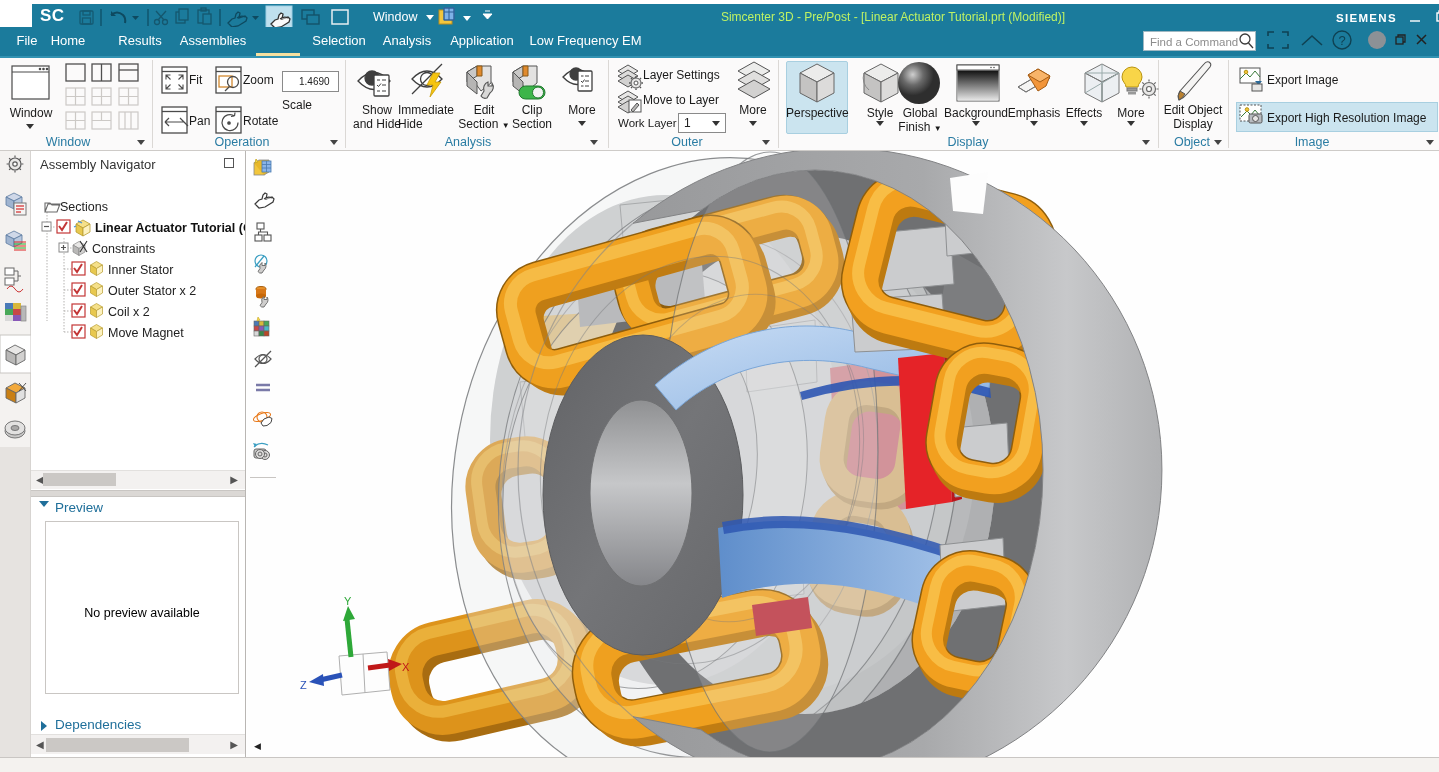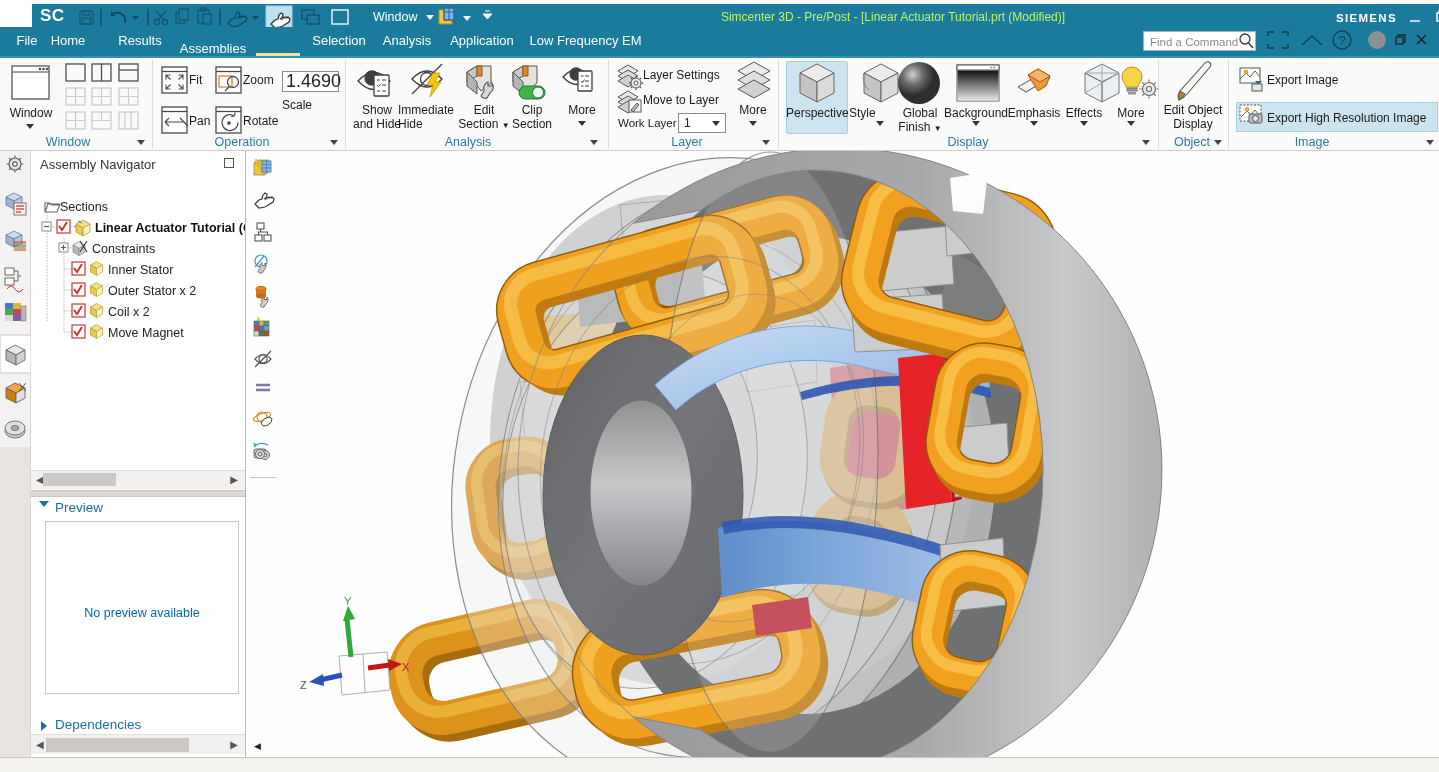--- a/index.html
+++ b/index.html
@@ -97,21 +97,21 @@
         <rect x="33" y="9" width="8" height="8"></rect>
         <path d="M35 9 v-2 h8 v8 h-2"></path>
       </g>
     <path d="M56 9 l9 9 M65 9 l-9 9"></path>
   </svg>
 </div>
 <div class="tabrow">
   <div class="tab" style="left:6px;width:42px;">File</div>
   <div class="tab" style="left:44px;width:48px;">Home</div>
   <div class="tab" style="left:112px;width:56px;">Results</div>
-  <div class="tab" style="left:174px;width:78px;margin-top:8px;">Assemblies</div>
+  <div class="tab" style="left:174px;width:78px;">Assemblies</div>
   <div class="tab active" style="left:256px;width:44px;margin-top:21px;">View</div>
   <div class="tabind" style="left:256px;width:44px;"></div>
   <div class="tab" style="left:306px;width:66px;">Selection</div>
   <div class="tab" style="left:376px;width:62px;">Analysis</div>
   <div class="tab" style="left:444px;width:76px;">Application</div>
   <div class="tab" style="left:528px;width:115px;">Low Frequency EM</div>
   <div style="position:absolute;left:1143px;top:4px;width:113px;height:20px;background:#fff;border:1px solid #9fb8c2;"></div>
   <div style="position:absolute;left:1150px;top:9px;font-size:11.5px;color:#8d8d8d;">Find a Command</div>
   <svg width="200" height="29" style="position:absolute;left:1236px;top:0" fill="none">
     <g stroke="#3a3a3a" stroke-width="1.3">
@@ -138,21 +138,21 @@
 <div style="position:absolute;left:0;top:-56px;width:1439px;height:208px">
 <div class="gsep" style="left:152px"></div>
       <div class="gsep" style="left:345px"></div>
       <div class="gsep" style="left:608px"></div>
       <div class="gsep" style="left:778px"></div>
       <div class="gsep" style="left:1158px"></div>
       <div class="gsep" style="left:1228px"></div>
 <div class="grouplabel" style="left:30px;width:76px;">Window</div>
 <div class="grouplabel" style="left:200px;width:84px;">Operation</div>
 <div class="grouplabel" style="left:428px;width:80px;">Analysis</div>
-<div class="grouplabel" style="left:650px;width:74px;">Layer</div>
+<div class="grouplabel" style="left:650px;width:74px;">Outer</div>
 <div class="grouplabel" style="left:930px;width:76px;">Display</div>
 <div class="grouplabel" style="left:1158px;width:68px;">Object</div>
 <div class="grouplabel" style="left:1280px;width:64px;">Image</div>
 <div class="garrow" style="left:137px"></div>
       <div class="garrow" style="left:330px"></div>
       <div class="garrow" style="left:590px"></div>
       <div class="garrow" style="left:762px"></div>
       <div class="garrow" style="left:1142px"></div>
       <div class="garrow" style="left:1214px"></div>
       <div class="garrow" style="left:1426px"></div>
@@ -212,21 +212,21 @@
           <rect x="61" y="48" width="25" height="26" fill="#fff"></rect>
           <line x1="61" y1="52.5" x2="86" y2="52.5"></line>
     <path d="M79.5 57 a8 8 0 1 0 3.5 6.5 M79.5 57 l0.5 -3.5 M79.5 57 l-3.5 0.5" stroke-width="1.2"></path>
           <circle cx="74" cy="64" r="1.2" fill="#4a4a4a"></circle>
         </g>
 </svg>
 <div class="icon-label" style="position:absolute;left:189px;top:71px;">Fit</div>
 <div class="icon-label" style="position:absolute;left:189px;top:112px;">Pan</div>
 <div class="icon-label" style="position:absolute;left:243px;top:71px;">Zoom</div>
 <div class="icon-label" style="position:absolute;left:243px;top:112px;">Rotate</div>
-<div style="position:absolute;left:282px;top:69px;width:57px;height:21px;border:1px solid #8a8a8a;background:#fff;font-size:18px;color:#222;line-height:19px;padding-left:3px;">1.4690</div>
+<div style="position:absolute;left:282px;top:69px;width:57px;height:21px;border:1px solid #8a8a8a;background:#fff;font-size:10px;color:#222;line-height:19px;padding-left:16px;">1.4690</div>
 <div class="icon-label" style="position:absolute;left:282px;top:96px;width:57px;">Scale</div>
 
 <svg width="260" height="46" style="position:absolute;left:350px;top:59px" fill="none">
   <g stroke="#3f3f3f" stroke-width="1.3">
           <path d="M8 20 q16 -17 32 0 q-16 17 -32 0 z" fill="#fff"></path>
           <circle cx="22" cy="17" r="7" fill="#3f3f3f"></circle>
    <rect x="24" y="14" width="15" height="21" fill="#fff" rx="1"></rect>
           <path d="M27 19 h3 M32 19 h4 M27 24 l1.5 1.5 2.5 -3 M32 24 h4 M27 30 h3 M32 30 h4" stroke-width="1"></path>
         </g>
   <g stroke="#3f3f3f" stroke-width="1.3">
@@ -339,21 +339,21 @@
           <rect x="9" y="29" width="10" height="3" fill="#999" stroke="#777"></rect>
           <rect x="10" y="33" width="8" height="2.5" fill="#999"></rect>
    <g stroke="#6a6a6a" stroke-width="1.2" fill="#e8e7e6">
             <circle cx="31" cy="30" r="6.5"></circle>
             <circle cx="31" cy="30" r="2.5" fill="#fff"></circle>
             <path d="M31 22.5 v-2 M31 37.5 v2 M23.5 30 h-2 M38.5 30 h2 M25.8 24.8 l-1.5 -1.5 M36.2 35.2 l1.5 1.5 M25.8 35.2 l-1.5 1.5 M36.2 24.8 l1.5 -1.5"></path>
           </g>
         </g>
 </svg>
 <div class="icon-label" style="position:absolute;left:786px;top:104px;width:62px;text-align:center;">Perspective</div>
-<div class="icon-label" style="position:absolute;left:849px;top:104px;width:85px;text-align:left;">Style</div>
+<div class="icon-label" style="position:absolute;left:849px;top:104px;width:62px;text-align:center;">Style</div>
 <div class="garrow" style="left:876px;top:119px;border-top-color:#333;"></div>
 <div class="icon-label" style="position:absolute;left:889px;top:104px;width:62px;text-align:center;">Global<br>Finish <span style="font-size:8px;">▼</span></div>
 <div class="icon-label" style="position:absolute;left:941px;top:104px;width:70px;text-align:center;">Background</div>
 <div class="garrow" style="left:972px;top:119px;border-top-color:#333;"></div>
 <div class="icon-label" style="position:absolute;left:1003px;top:104px;width:62px;text-align:center;">Emphasis</div>
 <div class="garrow" style="left:1030px;top:119px;border-top-color:#333;"></div>
 <div class="icon-label" style="position:absolute;left:1055px;top:104px;width:58px;text-align:center;">Effects</div>
 <div class="garrow" style="left:1080px;top:119px;border-top-color:#333;"></div>
 <div class="icon-label" style="position:absolute;left:1102px;top:104px;width:58px;text-align:center;">More</div>
 <div class="garrow" style="left:1127px;top:119px;border-top-color:#333;"></div>
@@ -497,21 +497,21 @@
 <div style="position:absolute;left:0;top:319px;width:214px;height:19px;background:#f3f1f0;border-top:1px solid #e2e0de;">
   <span style="position:absolute;left:5px;top:3px;font-size:10px;color:#555;">◀</span>
   <span style="position:absolute;right:7px;top:3px;font-size:10px;color:#555;">▶</span>
   <div style="position:absolute;left:12px;top:2px;width:73px;height:13px;background:#cbc8c5;"></div>
 </div>
 <div style="position:absolute;left:0;top:339px;width:214px;height:7px;background:#dbd8d5;border-top:1px solid #c9c6c3;border-bottom:1px solid #c9c6c3;"></div>
 
 <div style="position:absolute;left:8px;top:350px;width:0;height:0;border-left:5px solid transparent;border-right:5px solid transparent;border-top:6px solid #1f6f9a;"></div>
 <div style="position:absolute;left:24px;top:349px;font-size:13.5px;color:#1f6f9a;">Preview</div>
 <div style="position:absolute;left:14px;top:370px;width:194px;height:173px;background:#fff;border:1px solid #c9c6c3;"></div>
-<div style="position:absolute;left:14px;top:455px;width:194px;text-align:center;font-size:12.5px;color:#0369a1;">No preview available</div>
+<div style="position:absolute;left:14px;top:455px;width:194px;text-align:center;font-size:12.5px;color:#000000;">No preview available</div>
 
 <div style="position:absolute;left:10px;top:570px;width:0;height:0;border-top:5px solid transparent;border-bottom:5px solid transparent;border-left:6px solid #1f6f9a;"></div>
 <div style="position:absolute;left:24px;top:566px;font-size:13.5px;color:#1f6f9a;">Dependencies</div>
 
 <div style="position:absolute;left:0;top:583px;width:214px;height:20px;background:#f3f1f0;border-top:1px solid #e2e0de;">
   <span style="position:absolute;left:5px;top:4px;font-size:10px;color:#555;">◀</span>
   <span style="position:absolute;right:7px;top:4px;font-size:10px;color:#555;">▶</span>
   <div style="position:absolute;left:15px;top:3px;width:143px;height:14px;background:#cbc8c5;"></div>
 </div>
 </div>

